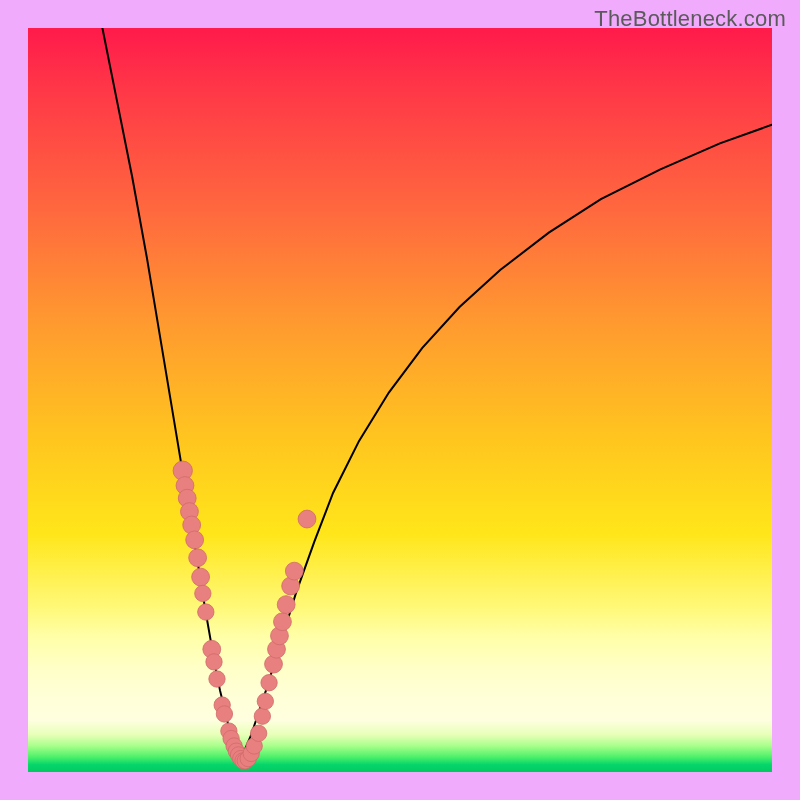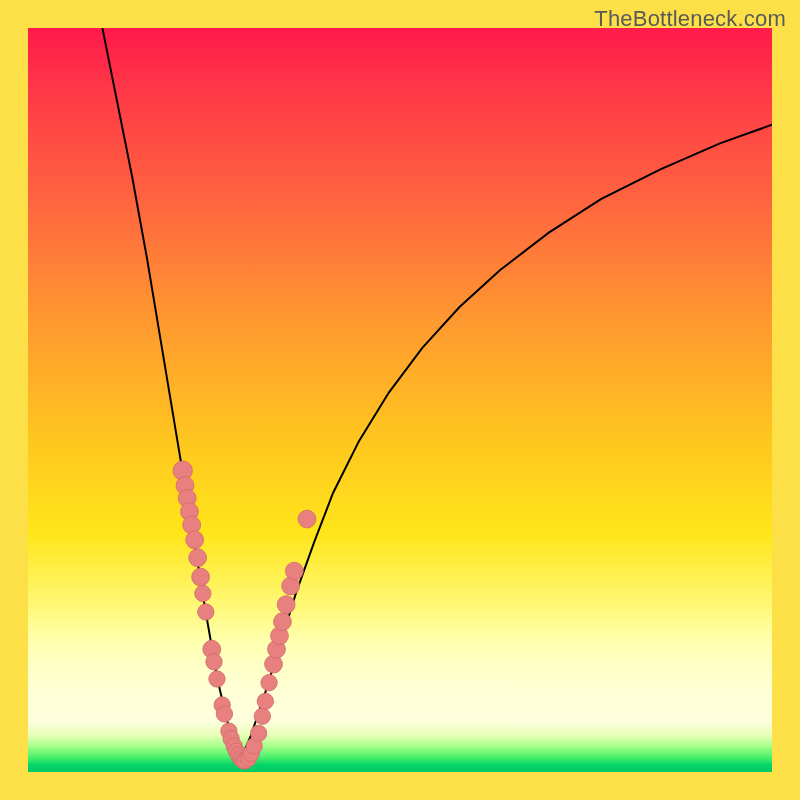--- a/index.html
+++ b/index.html
@@ -1,21 +1,21 @@
 <!DOCTYPE html>
 <html><head>
 <meta charset="utf-8">
 <style>
   * { margin: 0; padding: 0; box-sizing: border-box; }
   html, body { width: 800px; height: 800px; overflow: hidden; background: #000; }
   .frame {
     position: relative;
     width: 800px;
     height: 800px;
-    background: #fde047;
+    background: #f0abfc;
   }
   .plot-area {
     position: absolute;
     left: 28px;
     top: 28px;
     width: 744px;
     height: 744px;
     
     background: linear-gradient(
       to bottom,

